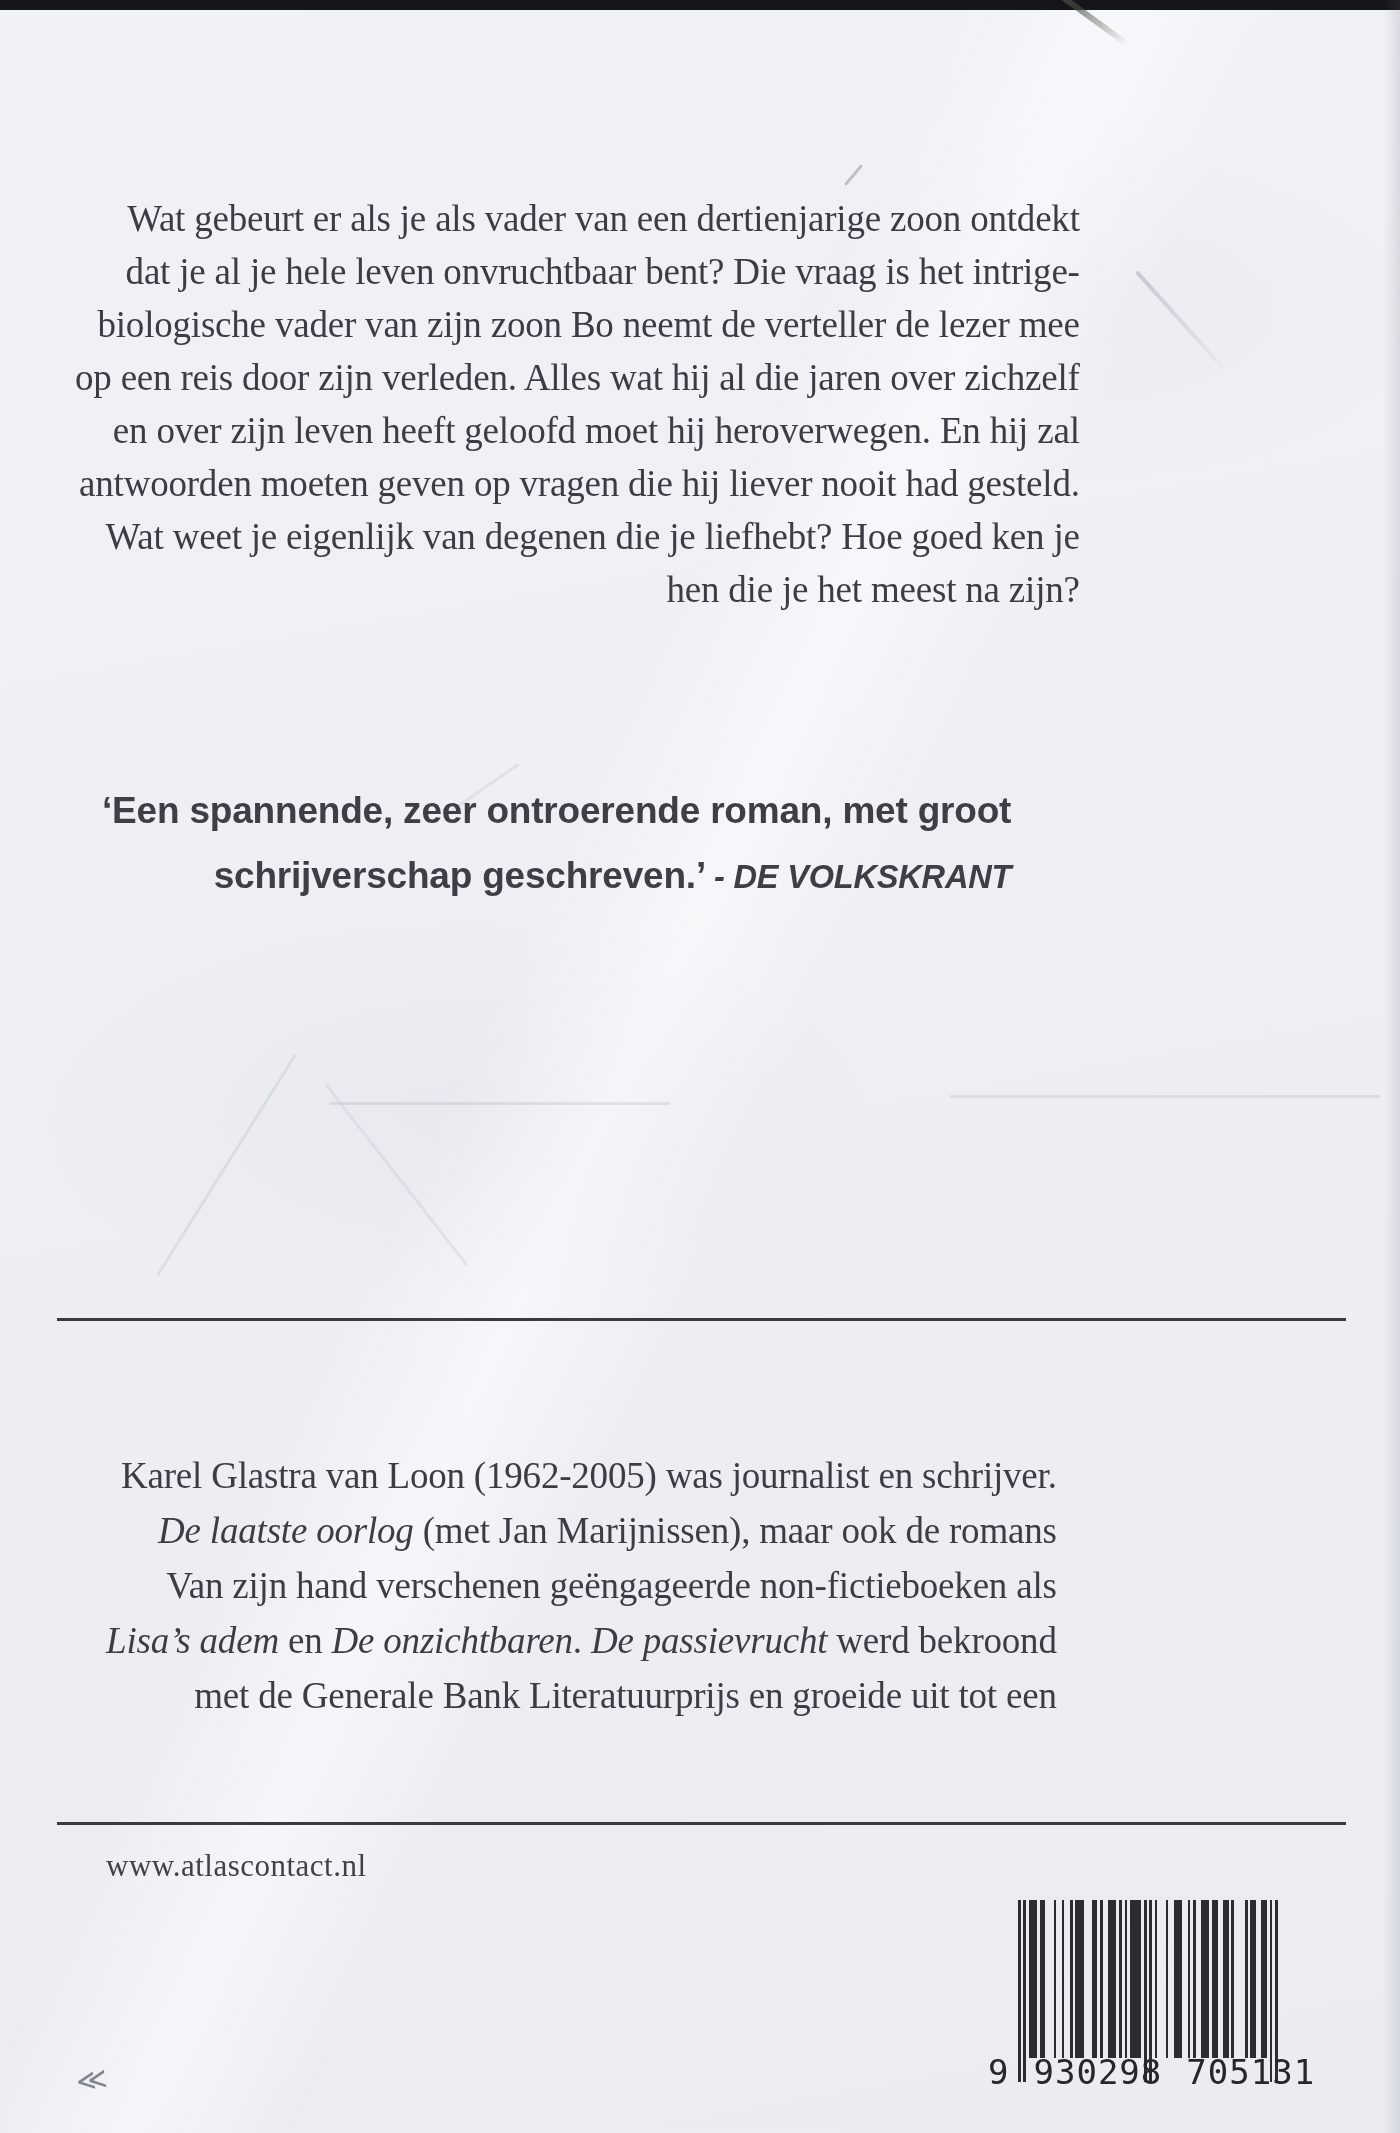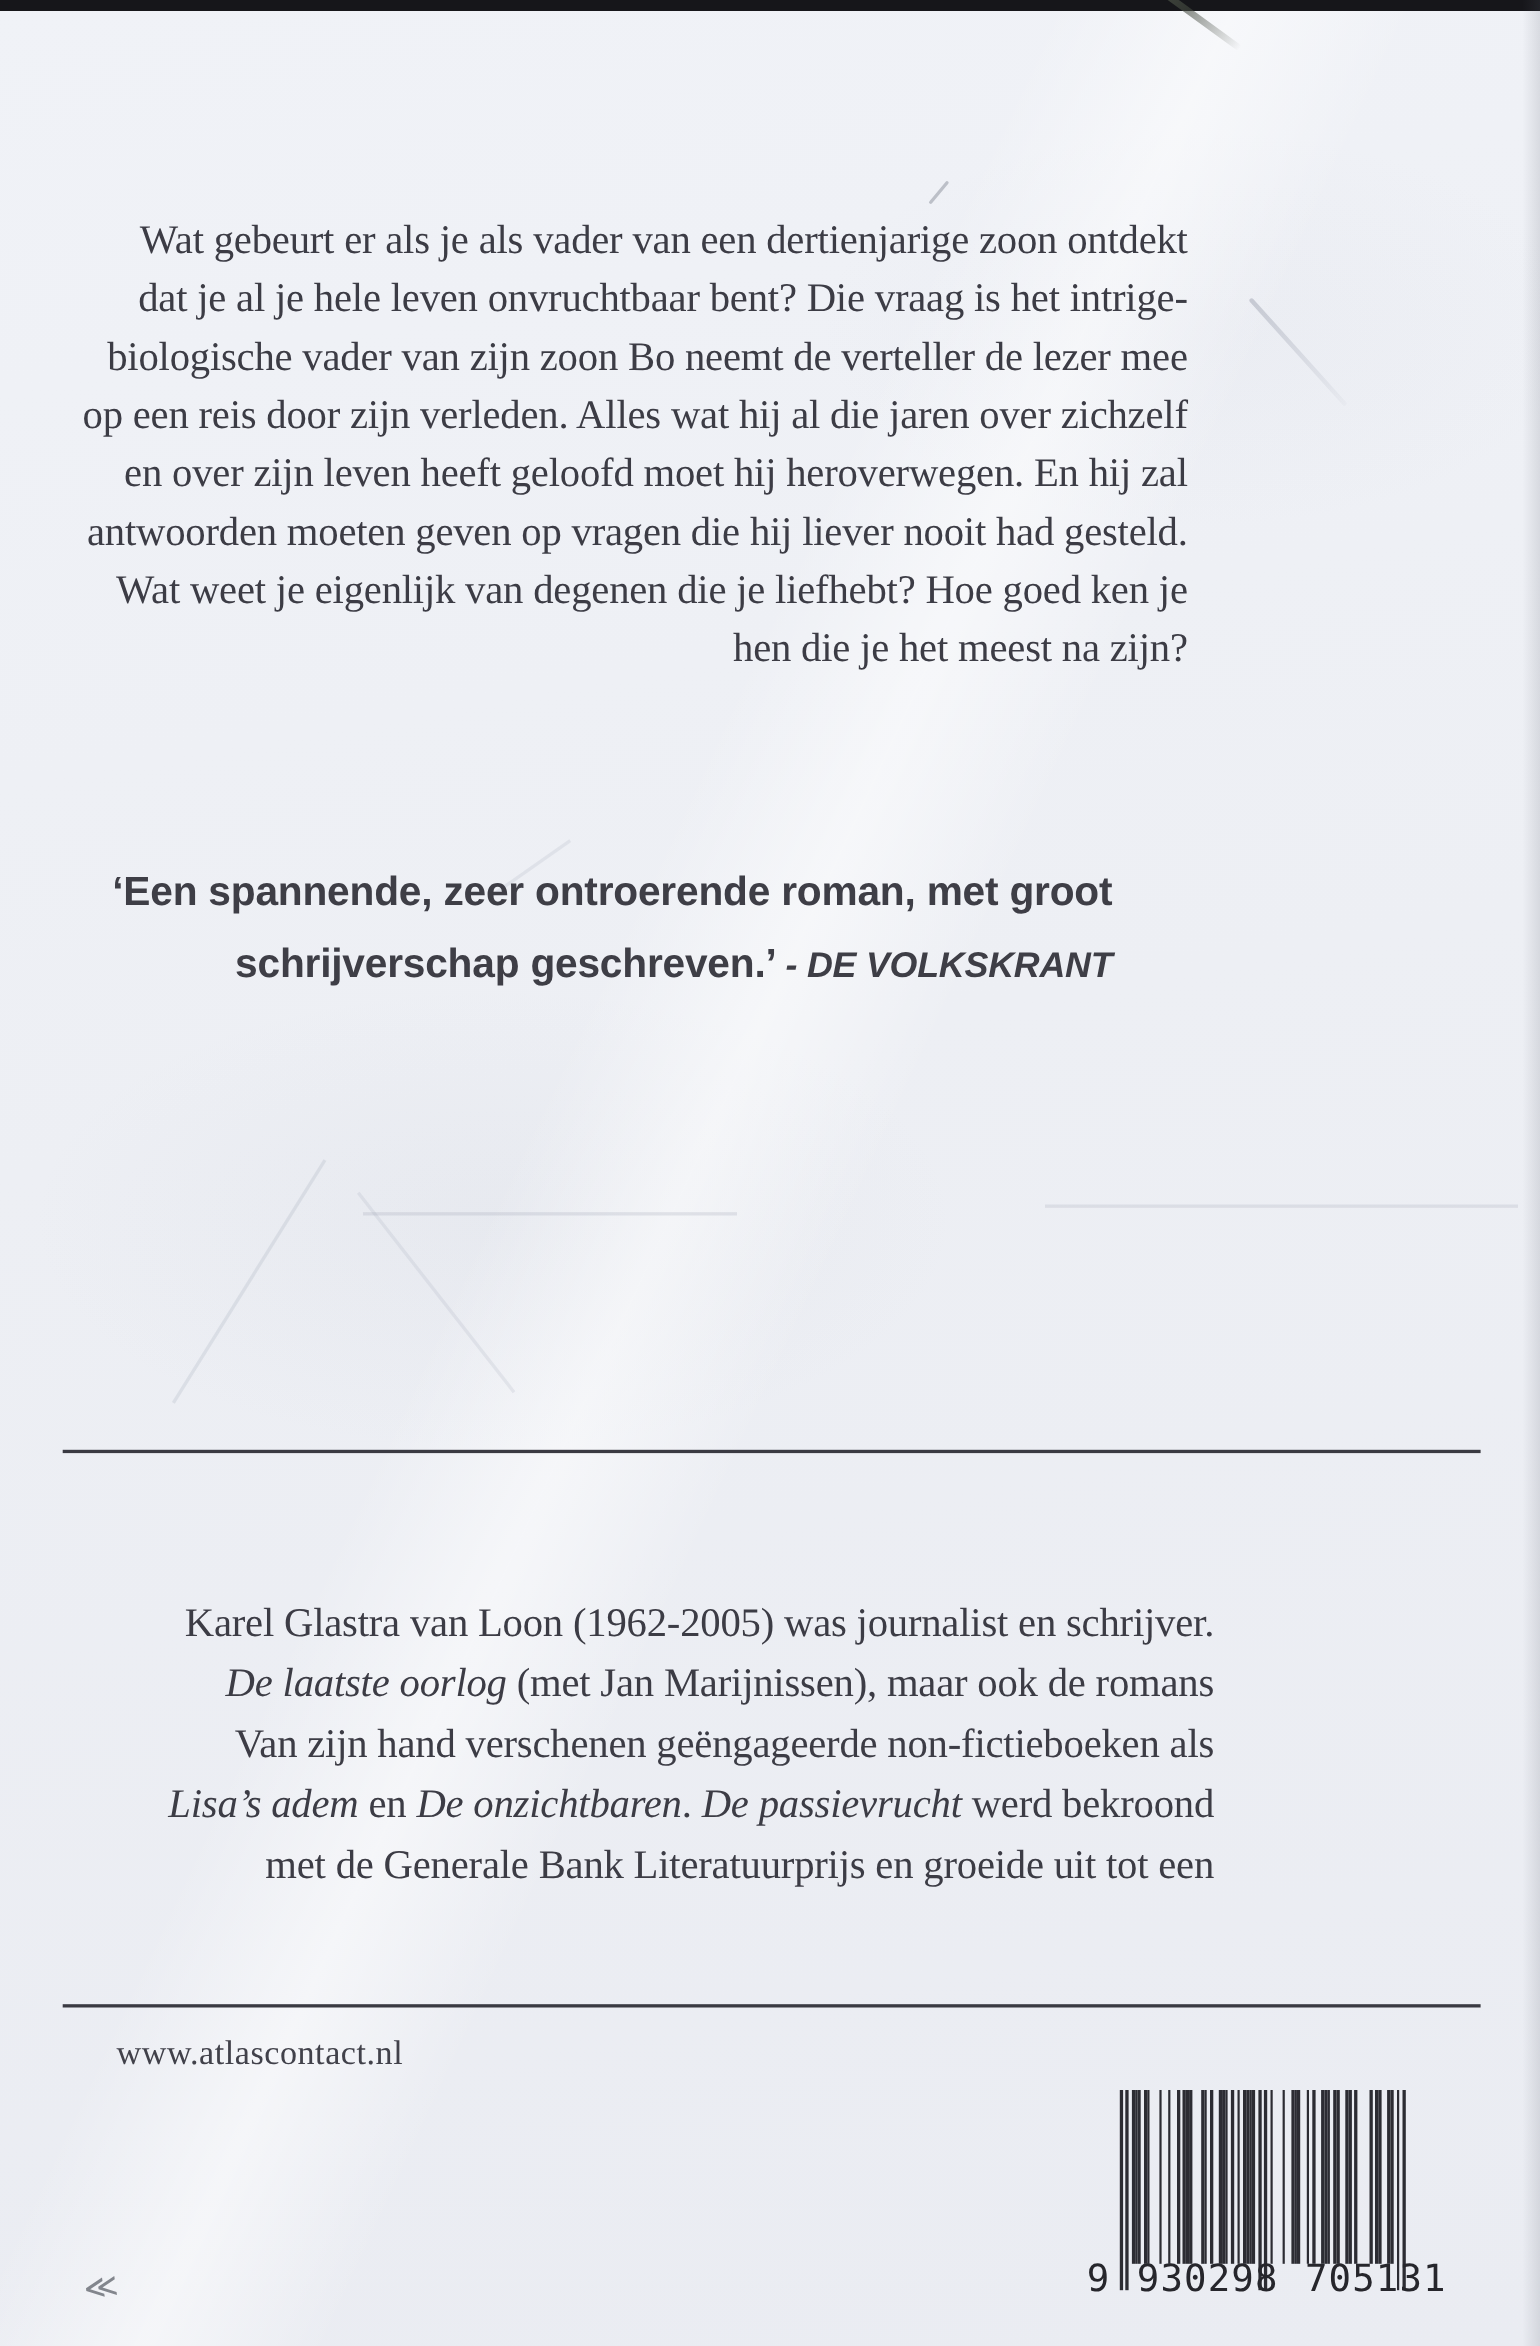--- a/index.html
+++ b/index.html
@@ -47,21 +47,21 @@
   .quote{position:absolute;left:74px;top:778px;
     font-family:"Liberation Sans","DejaVu Sans",sans-serif;font-weight:bold;
     font-size:37px;line-height:65px;color:#3e3e46;letter-spacing:-0.2px;white-space:nowrap;margin-left:28px;}
   .quote em{font-size:0.88em;}
 
   .rule{position:absolute;left:57px;width:1289px;height:3px;background:#3a3a42;}
   .rule1{top:1318px;}
   .rule2{top:1822px;}
 
   .bio{position:absolute;left:106px;top:1448px;font-size:37px;line-height:55px;
-    letter-spacing:-0.2px;white-space:nowrap;margin-left:47px;}
+    letter-spacing:-0.2px;white-space:nowrap;}
   .bio .tline{height:55px;}
 
   .website{position:absolute;left:106px;top:1848px;font-size:31px;color:#41414a;letter-spacing:.5px;}
 
   .barcode{position:absolute;left:988px;top:1900px;width:330px;height:200px;}
   .bars{position:absolute;left:30px;top:0;display:flex;align-items:flex-start;filter:blur(.3px);}
   .bars span{display:block;width:2.74px;height:158px;}
   .bars span.bar{background:#2c2c33;}
   .bars span.bar.tall{height:182px;}
   .digits{position:absolute;left:0;top:152px;display:flex;gap:24px;

